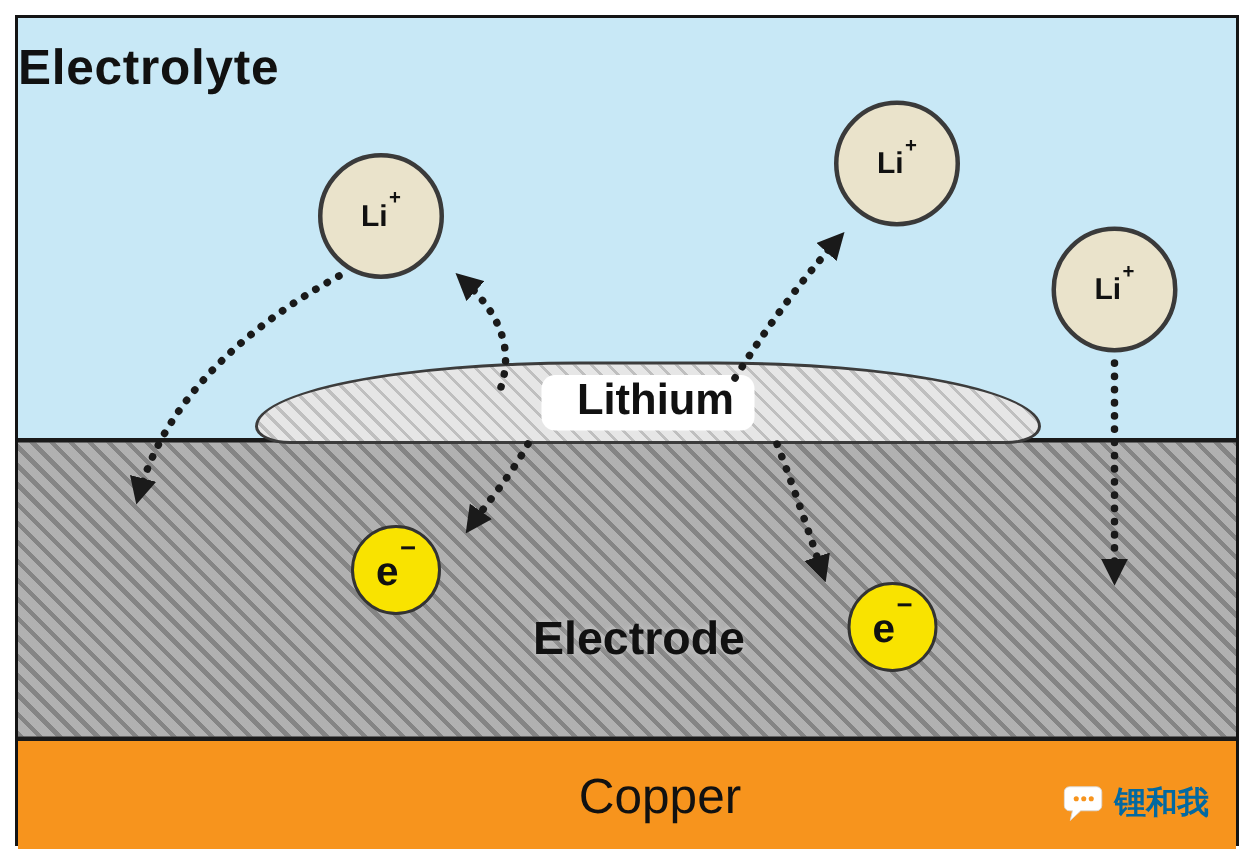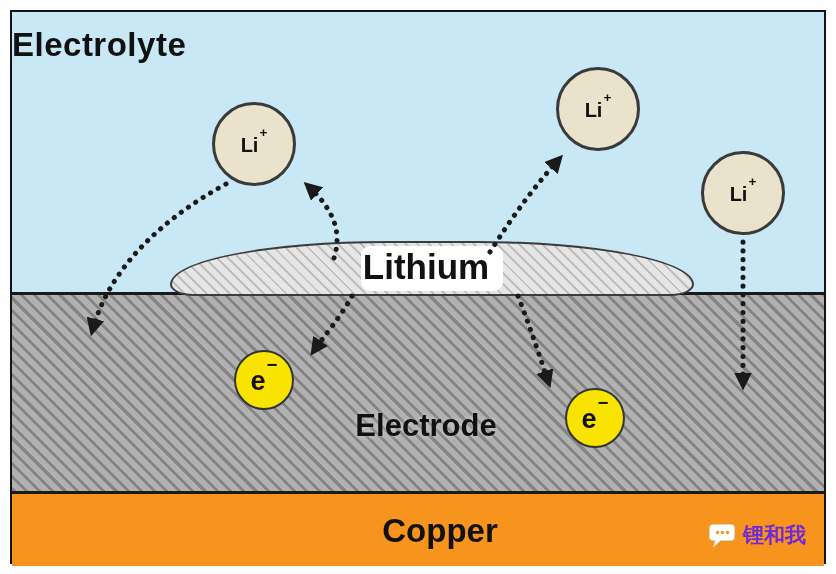--- a/index.html
+++ b/index.html
@@ -33,22 +33,22 @@
     position:absolute; left:158px; top:229px; width:524px; height:55px; z-index:3;
     background-color:var(--lithium-fill, #e6e6e6);
     background-image:repeating-linear-gradient(45deg,
       rgba(90,90,90,0.28) 0px, rgba(90,90,90,0.28) 2px,
       transparent 2px, transparent 8px);
     border:2.5px solid #3c3c3c;
     border-radius:260px 260px 28px 28px / 52px 52px 14px 14px;
     display:flex; align-items:center; justify-content:center;
   }
   .deposit-label {
-    background:#ffffff; border-radius:9px; padding:1px 14px 3px 2px;
-    font-size:35px; font-weight:bold; line-height:1.15;
+    background:#ffffff; border-radius:9px; padding:1px 14px 3px 24px;
+    font-size:29px; font-weight:bold; line-height:1.15;
   }
 
   .arrows { position:absolute; left:0; top:0; width:816px; height:554px; z-index:4; pointer-events:none; }
   .dotted {
     fill:none; stroke:#1a1a1a; stroke-width:5;
     stroke-linecap:round; stroke-dasharray:0.2 8.6;
   }
 
   .ion {
     position:absolute; width:84px; height:84px; border-radius:50%; z-index:5;
@@ -75,28 +75,28 @@
 
   .electrode-label {
     position:absolute; top:396px; left:0; width:100%; text-align:center; z-index:2;
     font-size:31px; font-weight:bold; line-height:35px;
     text-shadow:0 0 5px rgba(230,230,230,0.55);
     padding-left:16px;
   }
 
   .copper-label {
     position:absolute; top:500px; left:0; width:100%; text-align:center; z-index:2;
-    font-size:33px; font-weight:bold;padding-left:44px;
+    font-size:33px; font-weight:normal;padding-left:44px;
   }
 
   .watermark {
     position:absolute; right:18px; bottom:13px; z-index:6;
     display:flex; align-items:center; gap:7px;
   }
-  .wm-text { font-size:21px; font-weight:bold; color:#6d28d9; }
+  .wm-text { font-size:21px; font-weight:bold; color:#0369a1; }
 </style>
 </head>
 <body>
 
 <div class="figure">
 
   <div class="region electrolyte"></div>
   <div class="region electrode"></div>
   <div class="region copper"></div>
 

